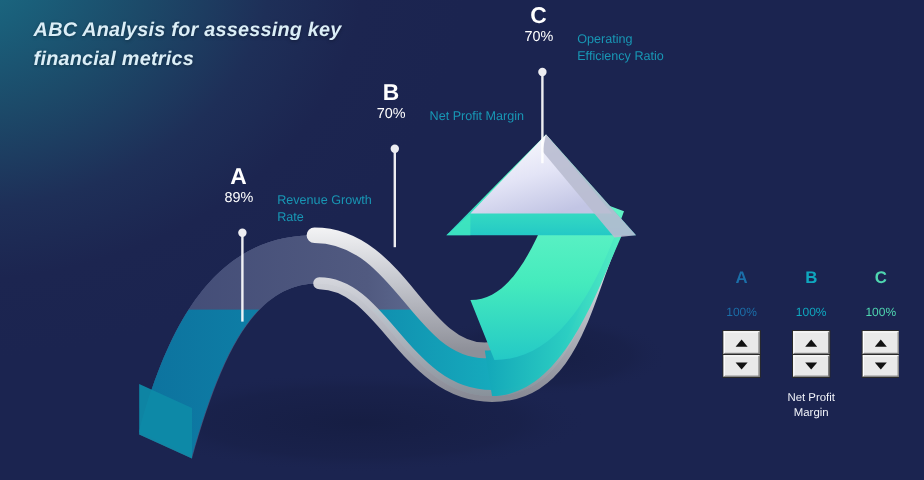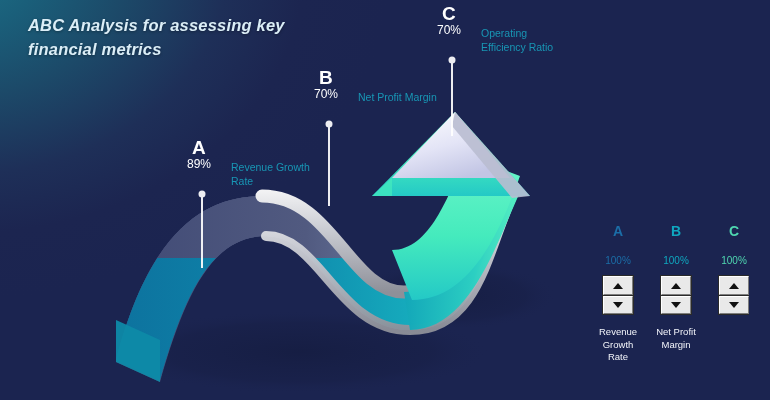--- a/index.html
+++ b/index.html
@@ -224,23 +224,20 @@
       <div class="lg-letter" style="color:#1b6ea8;">A</div>
       <div class="lg-pct" style="color:#1b6ea8;">100%</div>
       <div class="spinner">
         <div class="spin-btn">
           <span class="tri-up"></span>
         </div>
         <div class="spin-btn">
           <span class="tri-dn"></span>
         </div>
       </div>
-      <div class="lg-name">Revenue
-Growth
-Rate</div>
     </div>
 
     <div class="lg-col">
       <div class="lg-letter" style="color:#0fa7bf;">B</div>
       <div class="lg-pct" style="color:#0fa7bf;">100%</div>
       <div class="spinner">
         <div class="spin-btn">
           <span class="tri-up"></span>
         </div>
         <div class="spin-btn">

